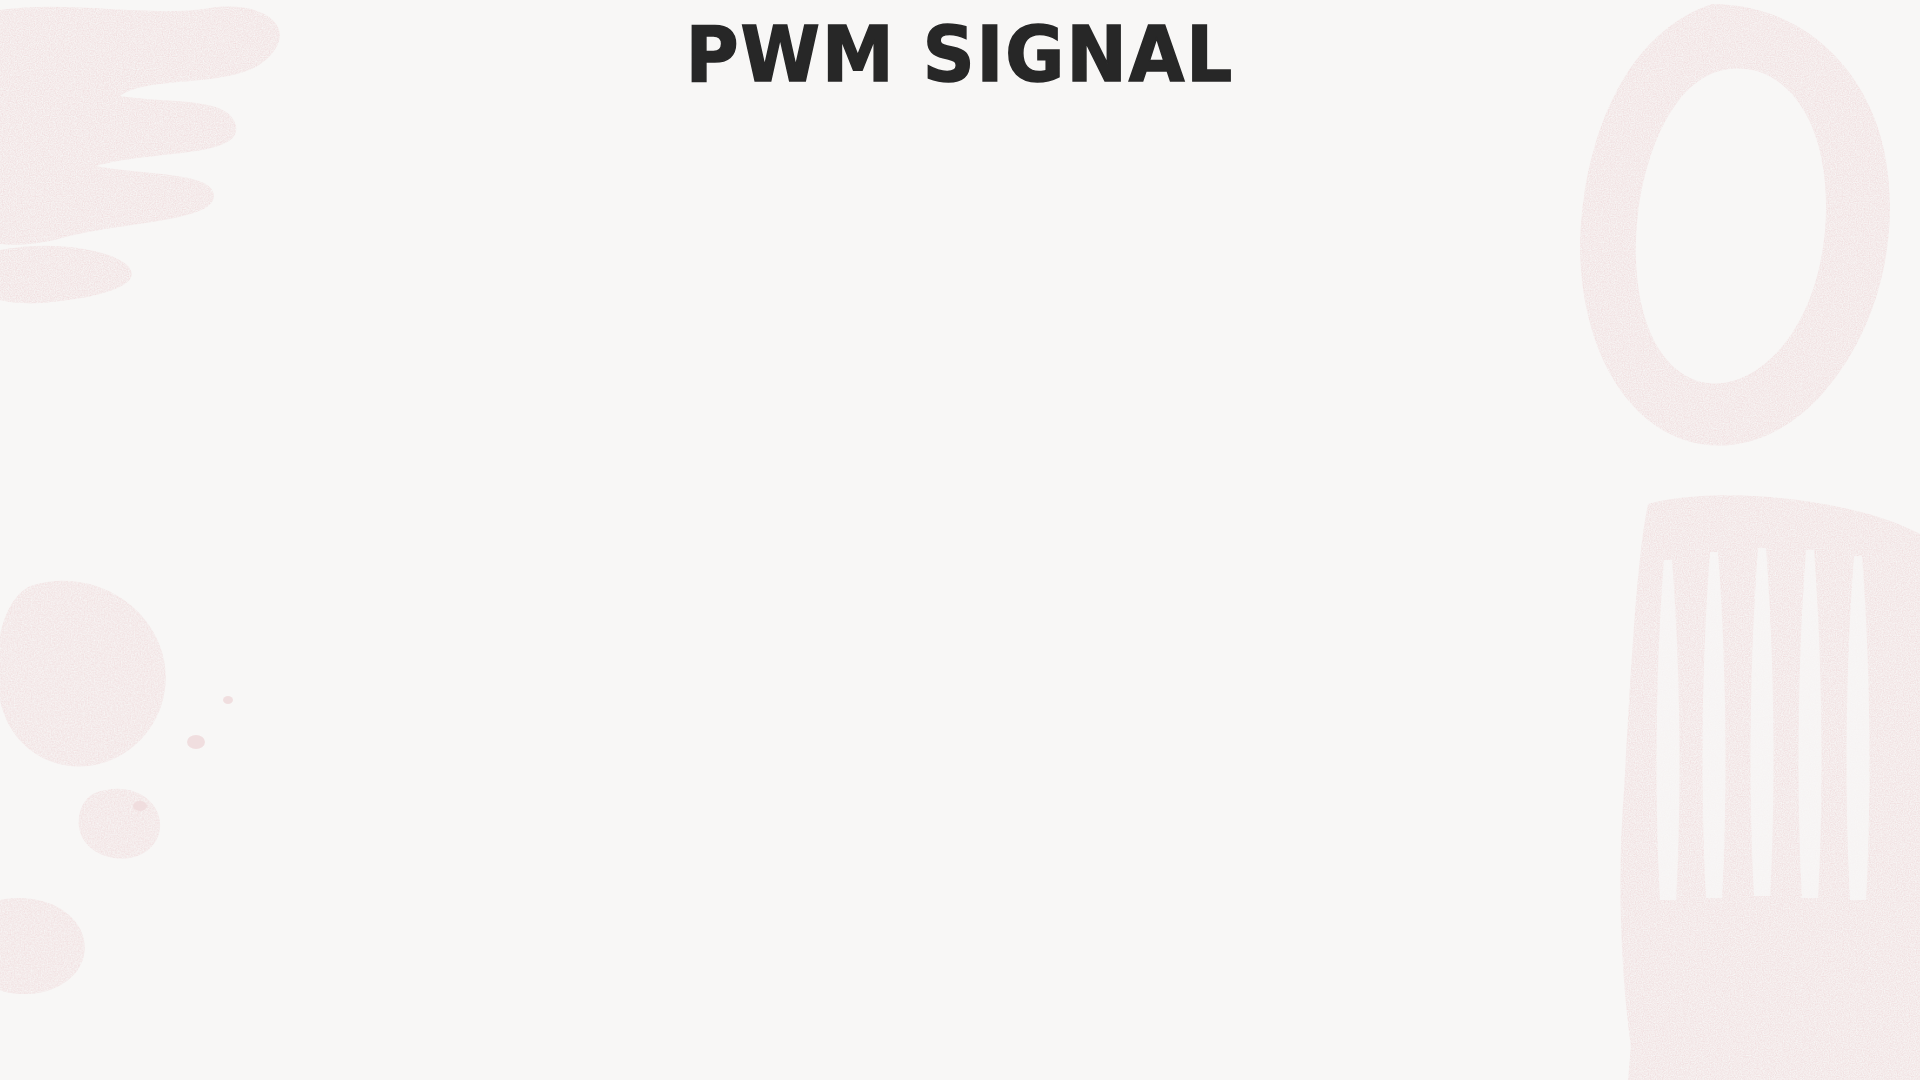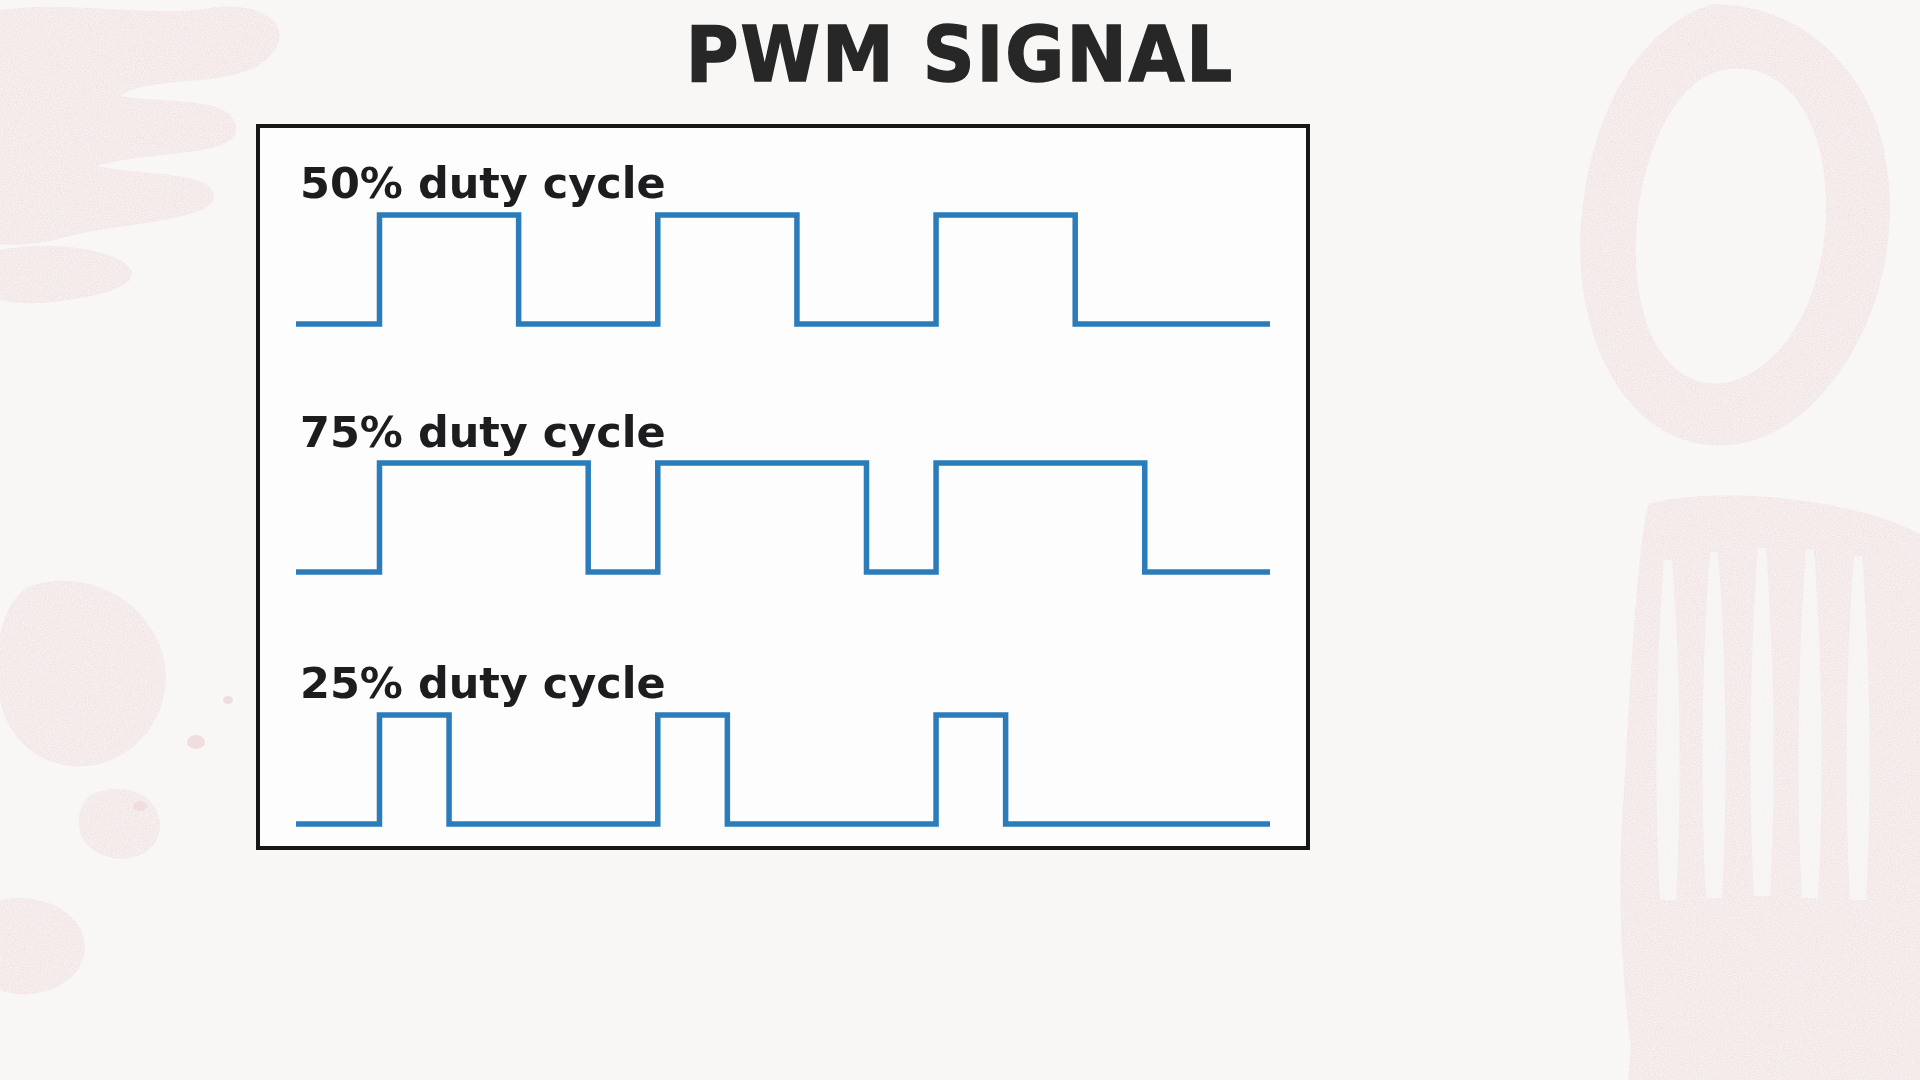--- a/index.html
+++ b/index.html
@@ -157,30 +157,14 @@
       <ellipse cx="196" cy="742" rx="9" ry="7"></ellipse>
       <ellipse cx="228" cy="700" rx="5" ry="4"></ellipse>
       <ellipse cx="140" cy="806" rx="7" ry="5"></ellipse>
     </g>
   </svg>
 
   <div id="title-wrap">
     <span id="slide-title" style="color: rgb(39, 39, 39); -webkit-text-stroke-color: rgb(39, 39, 39);">PWM SIGNAL</span>
   </div>
 
-  <div id="figure-panel" style="border-color: rgb(23, 23, 26); background: rgb(253, 253, 253);">
-    <svg id="figure-svg" viewBox="0 0 1046 718" preserveAspectRatio="none">
-      <g>
-        <text class="wave-label" x="40" y="70">50% duty cycle</text>
-        <path class="wave-path" d="M 36 196 L 119.48571428571428 196 L 119.48571428571428 87 L 258.6285714285715 87 L 258.6285714285715 196 L 397.7714285714286 196 L 397.7714285714286 87 L 536.9142857142858 87 L 536.9142857142858 196 L 676.0571428571428 196 L 676.0571428571428 87 L 815.1999999999999 87 L 815.1999999999999 196 L 1010 196" stroke="#2b7cba"></path>
-      </g>
-      <g>
-        <text class="wave-label" x="40" y="319">75% duty cycle</text>
-        <path class="wave-path" d="M 36 444 L 119.48571428571428 444 L 119.48571428571428 335 L 328.2 335 L 328.2 444 L 397.7714285714286 444 L 397.7714285714286 335 L 606.4857142857142 335 L 606.4857142857142 444 L 676.0571428571428 444 L 676.0571428571428 335 L 884.7714285714285 335 L 884.7714285714285 444 L 1010 444" stroke="#2b7cba"></path>
-      </g>
-      <g>
-        <text class="wave-label" x="40" y="570">25% duty cycle</text>
-        <path class="wave-path" d="M 36 696 L 119.48571428571428 696 L 119.48571428571428 587 L 189.05714285714288 587 L 189.05714285714288 696 L 397.7714285714286 696 L 397.7714285714286 587 L 467.34285714285716 587 L 467.34285714285716 696 L 676.0571428571428 696 L 676.0571428571428 587 L 745.6285714285714 587 L 745.6285714285714 696 L 1010 696" stroke="#2b7cba"></path>
-      </g>
-    </svg>
-  </div>
 
 </div>
 
 </body></html>

